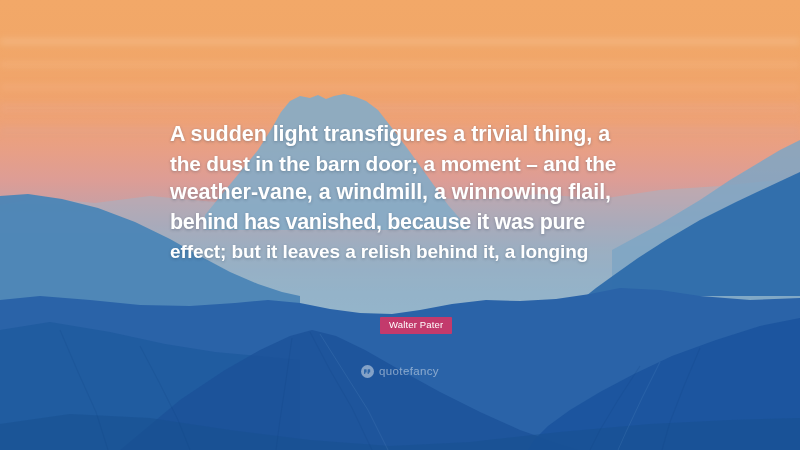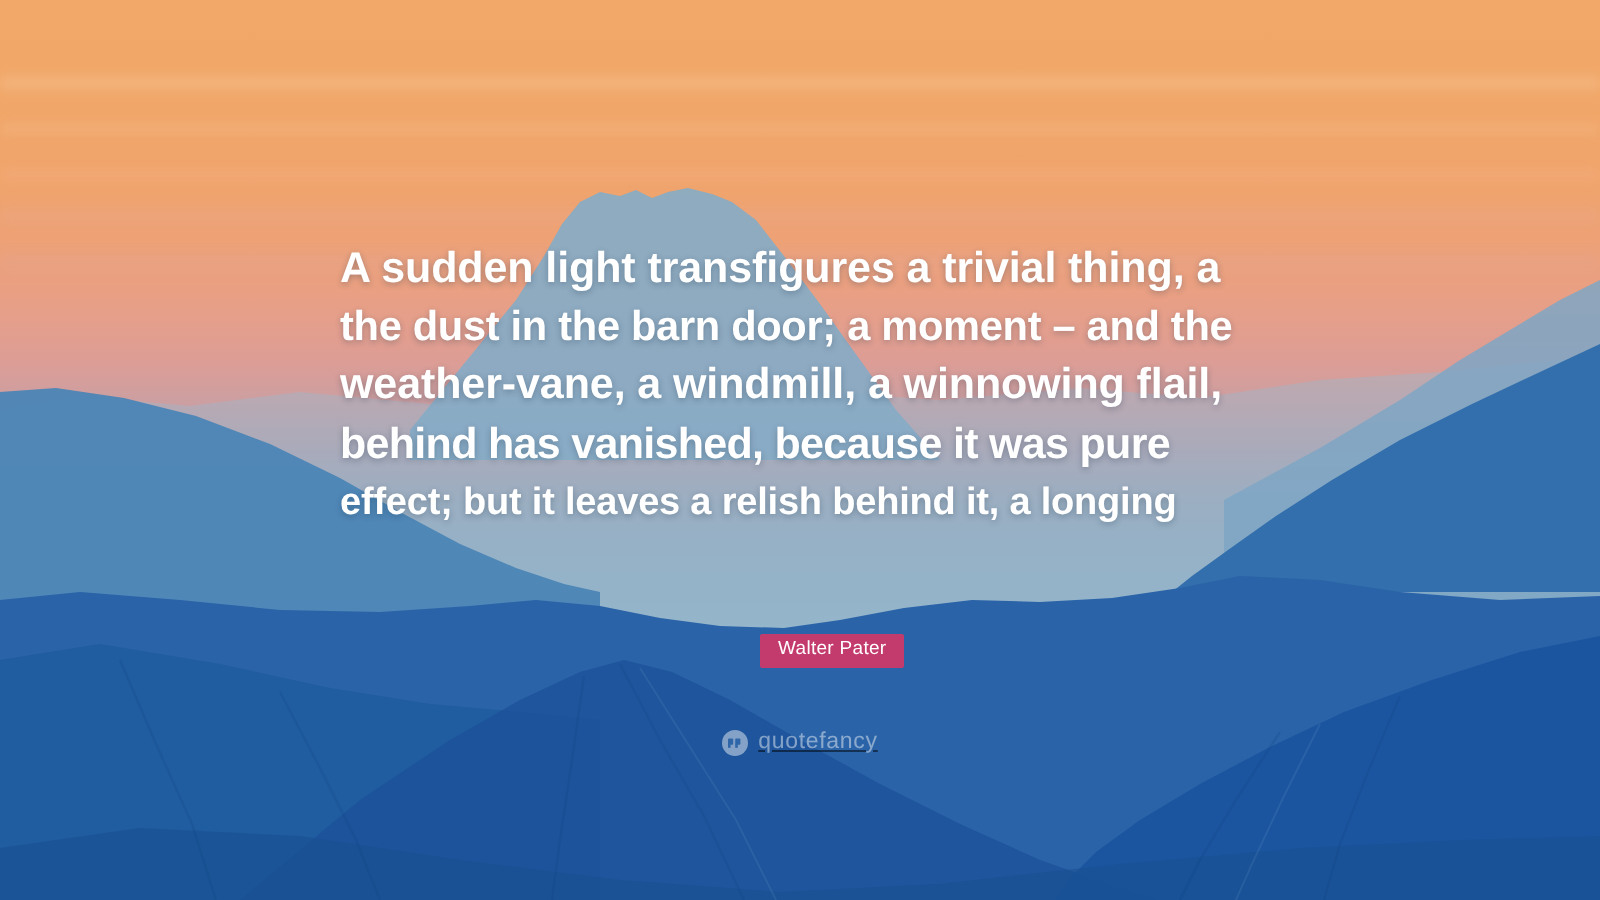--- a/index.html
+++ b/index.html
@@ -100,21 +100,20 @@
   
   .watermark {
     position: absolute;
     left: 0; right: 0;
     top: 365px;
     display: flex;
     align-items: center;
     justify-content: center;
     gap: 5px;
     opacity: 0.50;
-    text-decoration: underline;
   }
   .wm-logo {
     width: 13px;
     height: 13px;
     border-radius: 50%;
     background: #e9eef3;
     display: flex;
     align-items: center;
     justify-content: center;
   }

